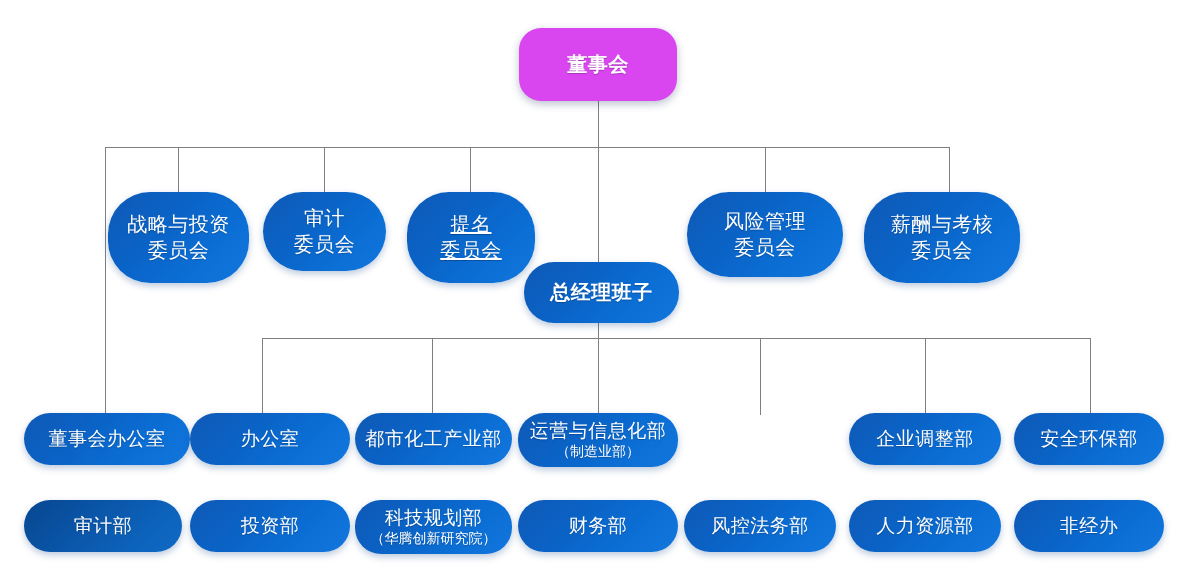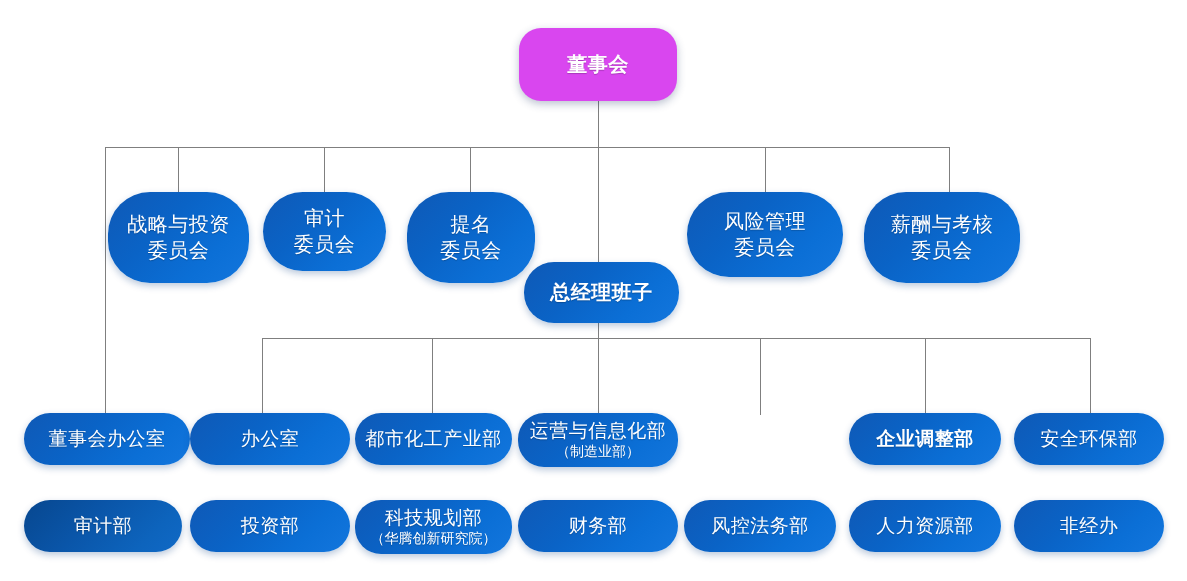--- a/index.html
+++ b/index.html
@@ -105,21 +105,21 @@
   <div class="node fill-bright t19" style="left:108px; top:192px; width:141px; height:91px; border-radius:42px;">
     <span class="ln">战略与投资</span>
     <span class="ln">委员会</span>
   </div>
 
   <div class="node fill-bright t19" style="left:263px; top:192px; width:123px; height:79px; border-radius:42px;">
     <span class="ln">审计</span>
     <span class="ln">委员会</span>
   </div>
 
-  <div class="node fill-bright t19" style="left:407px; top:192px; width:128px; height:91px; border-radius:42px;">
+  <div class="node fill-bright t19" style="left:407px; top:192px; width:128px; height:91px; border-radius:42px;text-decoration:underline;">
     <span class="ln">提名</span>
     <span class="ln">委员会</span>
   </div>
 
   <div class="node fill-bright t19" style="left:687px; top:192px; width:156px; height:85px; border-radius:42px;">
     <span class="ln">风险管理</span>
     <span class="ln">委员会</span>
   </div>
 
   <div class="node fill-bright t19" style="left:864px; top:192px; width:156px; height:91px; border-radius:42px;">
@@ -142,21 +142,21 @@
   <div class="node fill-bright t18" style="left:355px; top:413px; width:157px; height:52px; border-radius:26px;">
     <span class="ln">都市化工产业部</span>
   </div>
 
   <div class="node fill-bright t18" style="left:518px; top:413px; width:160px; height:54px; border-radius:26px;">
     <span class="ln">运营与信息化部</span>
     <span class="ln sub">（制造业部）</span>
   </div>
 
 
-  <div class="node fill-bright t18" style="left:849px; top:413px; width:152px; height:52px; border-radius:26px;font-weight:bold;">
+  <div class="node fill-bright t18" style="left:849px; top:413px; width:152px; height:52px; border-radius:26px;">
     <span class="ln">企业调整部</span>
   </div>
 
   <div class="node fill-bright t18" style="left:1014px; top:413px; width:150px; height:52px; border-radius:26px;">
     <span class="ln">安全环保部</span>
   </div>
 
   <div class="node fill-dark t18" style="left:24px; top:500px; width:158px; height:52px; border-radius:26px;">
     <span class="ln">审计部</span>
   </div>

